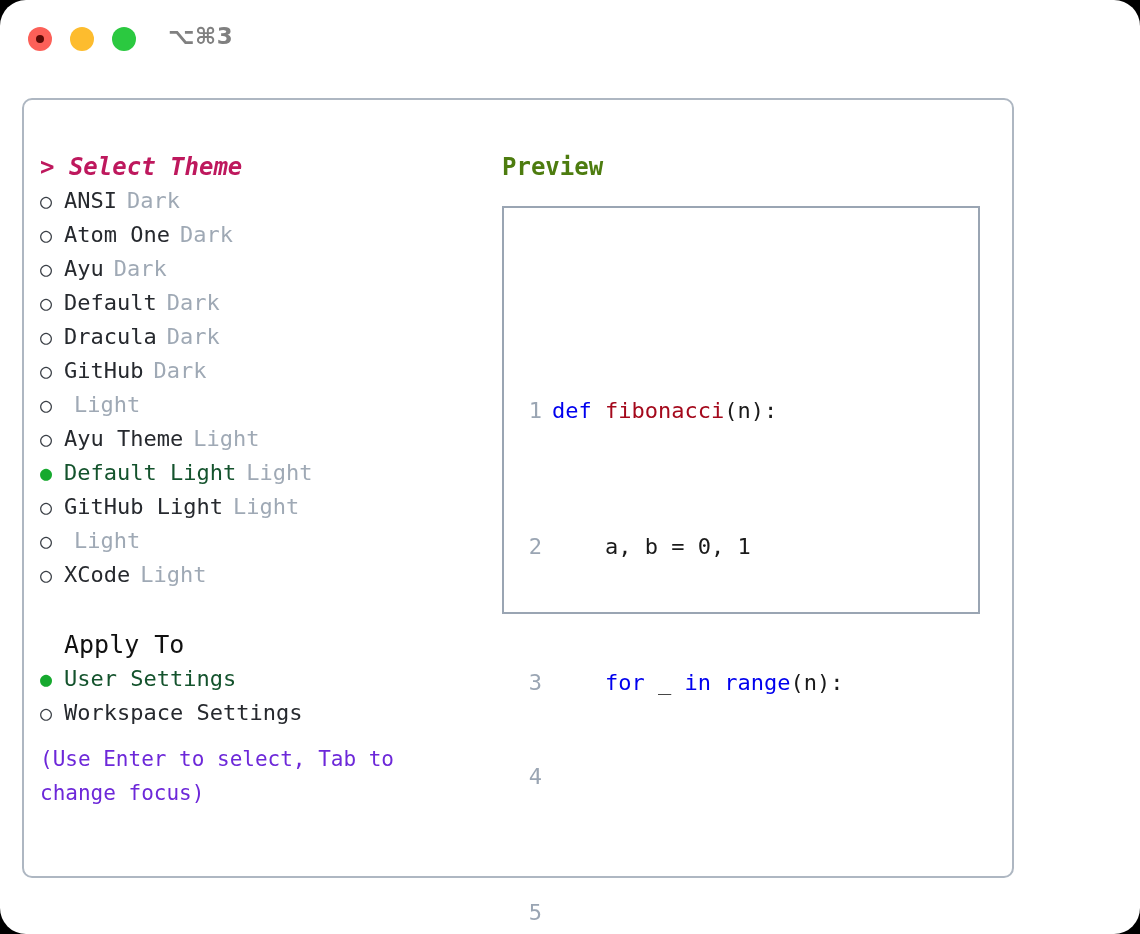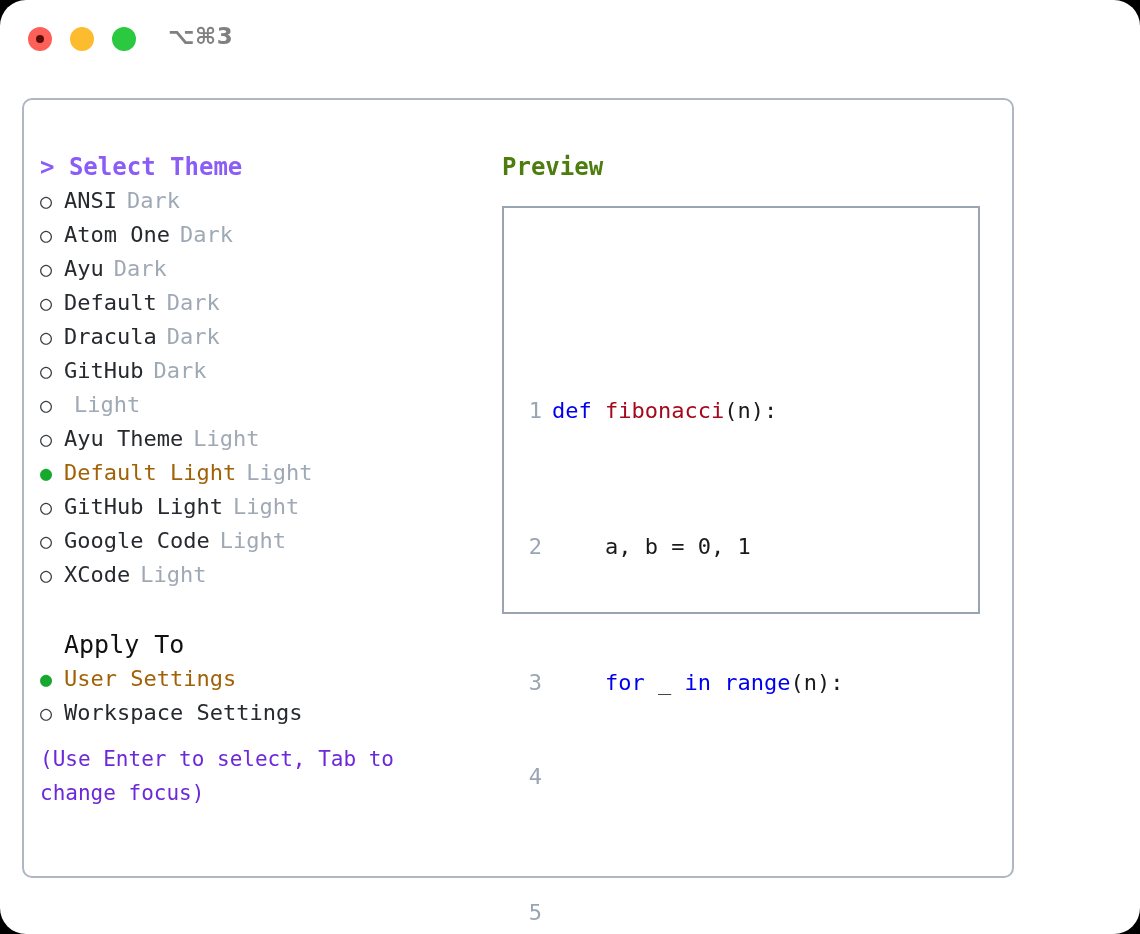--- a/index.html
+++ b/index.html
@@ -93,43 +93,44 @@
   
   .left-col {
     position: absolute;
     left: 16px;
     top: 50px;
     width: 460px;
   }
   .section-header {
     font-size: 24px;
     font-weight: bold;
-    color: #8b5cf6;
+    color: #be185d;
     line-height: 34px;
     white-space: pre;
+    font-style: italic;
   }
   .opt-list { margin-top: 0; }
   .opt-row {
     display: flex;
     align-items: baseline;
     line-height: 34px;
     height: 34px;
     font-size: 22px;
     white-space: pre;
   }
   .bullet {
     width: 24px;
     flex: 0 0 24px;
     color: #3a3f46;
     font-size: 20px;
     line-height: 34px;
   }
   .bullet.sel { color: #16a92e; }
   .opt-label { color: #26292e; }
-  .opt-label.sel { color: #a16207; }
+  .opt-label.sel { color: #14532d; }
   .opt-suffix { color: #9fa9b5; margin-left: 10px; }
 
   .spacer-lg { height: 36px; }
   .apply-header {
     font-size: 25px;
     color: #111111;
     line-height: 34px;
     padding-left: 24px;
     white-space: pre;
   }
@@ -251,21 +252,20 @@
             <span class="opt-label sel">Default Light</span>
             <span class="opt-suffix">Light</span>
           </div>
           <div class="opt-row">
             <span class="bullet">○</span>
             <span class="opt-label">GitHub Light</span>
             <span class="opt-suffix">Light</span>
           </div>
           <div class="opt-row">
             <span class="bullet">○</span>
-            <span class="opt-label">Google Code</span>
             <span class="opt-suffix">Light</span>
           </div>
           <div class="opt-row">
             <span class="bullet">○</span>
             <span class="opt-label">XCode</span>
             <span class="opt-suffix">Light</span>
           </div>
         </div>
 
         <div class="spacer-lg"></div>

